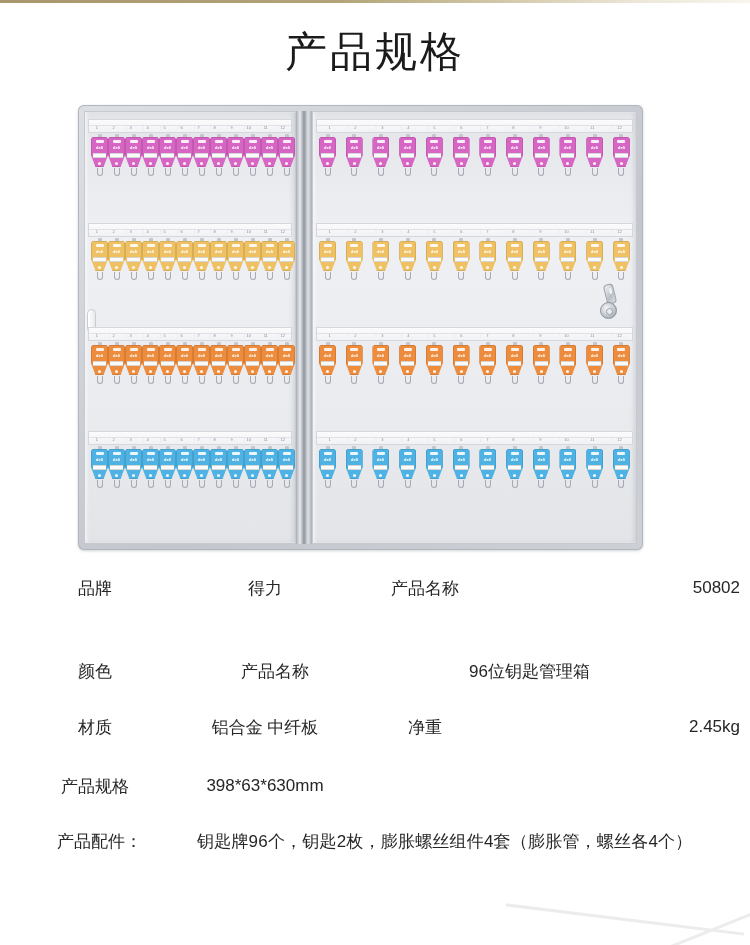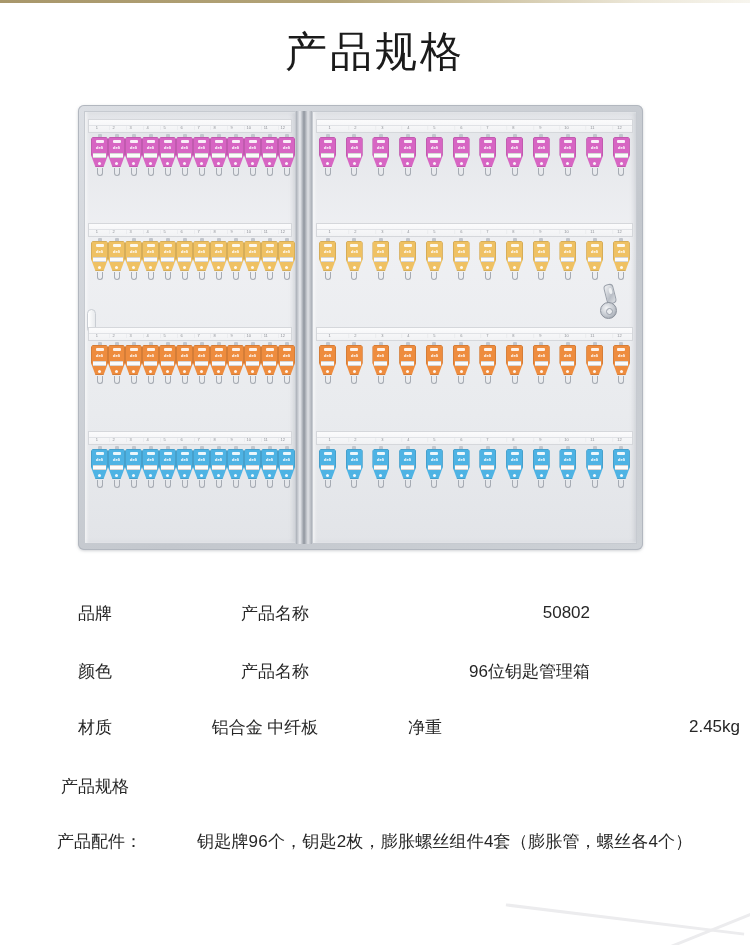--- a/index.html
+++ b/index.html
@@ -77,21 +77,21 @@
   .handle { position:absolute; left:2px; top:197px; width:9px; height:24px; border-radius:5px;
     background:linear-gradient(90deg,#ffffff,#e8eaed); border:1px solid #c9cdd3; }
 
   
   .spec-row { position:absolute; left:0; width:750px; height:26px; display:flex; align-items:center;
     color:#262626; font-size:17px; font-weight:300; }
   .c1 { width:190px; text-align:center; }
   .c2 { width:150px; text-align:center; }
   .c3 { width:170px; text-align:center; }
   .c4 { width:230px; text-align:right; }
-  .row1 { top:600px; } .row2 { top:658px; } .row3 { top:714px; } .row4 { top:773px; }
+  .row1 { top:575px; } .row2 { top:658px; } .row3 { top:714px; } .row4 { top:773px; }
   .row-acc { top:828px; padding-left:57px; }
   .acc-label { width:140px; }
   .acc-value { flex:1; letter-spacing:.2px; }
 
   
   .diag-a { position:absolute; left:505px; top:918px; width:240px; height:3px;
     background:#ececee; transform:rotate(7deg); }
   .diag-b { position:absolute; left:668px; top:928px; width:90px; height:3px;
     background:#ececee; transform:rotate(-22deg); }
 </style>
@@ -1220,36 +1220,38 @@
               </div>
               <div class="hook"></div>
             </div>
           </div>
         </div>
       </div>
   </div>
 
   <div class="spec-row row1">
     <div class="c1">品牌</div>
+    <div class="c2">得力</div>
     <div class="c3">产品名称</div>
     <div class="c4">50802</div>
   </div>
   <div class="spec-row row2">
     <div class="c1">颜色</div>
     <div class="c3">产品名称</div>
     <div class="c4">96位钥匙管理箱</div>
   </div>
   <div class="spec-row row3">
     <div class="c1">材质</div>
     <div class="c2">铝合金 中纤板</div>
     <div class="c3">净重</div>
     <div class="c4">2.45kg</div>
   </div>
   <div class="spec-row row4">
     <div class="c1">产品规格</div>
+    <div class="c2">398*63*630mm</div>
   </div>
   <div class="spec-row row-acc">
     <div class="acc-label">产品配件：</div>
     <div class="acc-value">钥匙牌96个，钥匙2枚，膨胀螺丝组件4套（膨胀管，螺丝各4个）</div>
   </div>
 
   <div class="diag-a"></div>
   <div class="diag-b"></div>
 </div>
 

